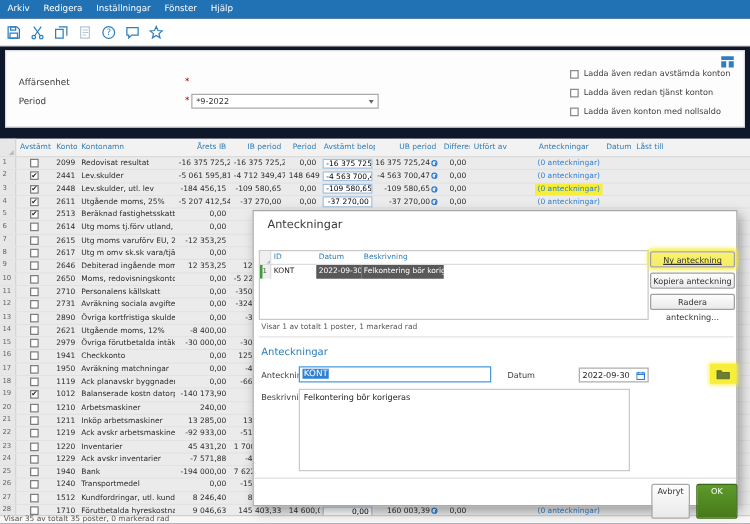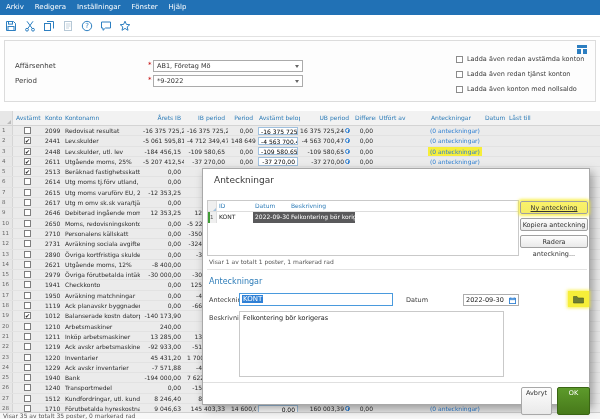--- a/index.html
+++ b/index.html
@@ -1,18 +1,18 @@
 <!DOCTYPE html>
 <html><head>
 <meta charset="utf-8">
 <style>
   * { margin:0; padding:0; box-sizing:border-box; }
   html,body { background:#e8e8e8; }
   body { font-family:"DejaVu Sans","Liberation Sans",sans-serif; }
-  #screen { position:relative; width:600px; height:419px; background:#ffffff; overflow:hidden;
+  #screen { position:relative; width:600px; height:419px; background:#0f172a; overflow:hidden;
             outline:1px solid #b9c6d2; margin:0 auto; }
 
   
   .menubar { position:absolute; left:0; top:0; width:600px; height:15px; background:#2171b5;
              display:flex; align-items:center; gap:11px; padding-left:6px; }
   .menubar .mitem { color:#fff; font-size:7px; line-height:15px; cursor:default; }
 
   
   .toolbar { position:absolute; left:0; top:15px; width:600px; height:22px; background:#fff;
              border-bottom:1px solid #e2e2e2; display:flex; align-items:center; gap:5px; padding-left:4px; }
@@ -163,24 +163,20 @@
       <div class="tbtn">
         <svg width="12" height="12" viewBox="0 0 12 12">
           <path d="M6 1.2 L7.4 4.4 L10.8 4.7 L8.2 6.9 L9 10.3 L6 8.4 L3 10.3 L3.8 6.9 L1.2 4.7 L4.6 4.4 Z" fill="none" stroke="#2d7fc1" stroke-width="1"></path>
         </svg>
       </div>
     </div>
 
   <div class="filter">
     <div class="f-label" style="top:21px">Affärsenhet</div>
     <span class="req" style="left:143px;top:20px">*</span>
-    <div class="select" style="top:19px">
-      <span>AB1, Företag Mö</span>
-      <span class="car"></span>
-    </div>
     <div class="f-label" style="top:36px">Period</div>
     <span class="req" style="left:143px;top:35px">*</span>
     <div class="select" style="top:34px">
       <span>*9-2022</span>
       <span class="car"></span>
     </div>
     <div id="filter-checks">
         <div class="fcheck" style="top: 14px;">
           <span class="box"></span>
           <span class="lbl">Ladda även redan avstämda konton</span>

